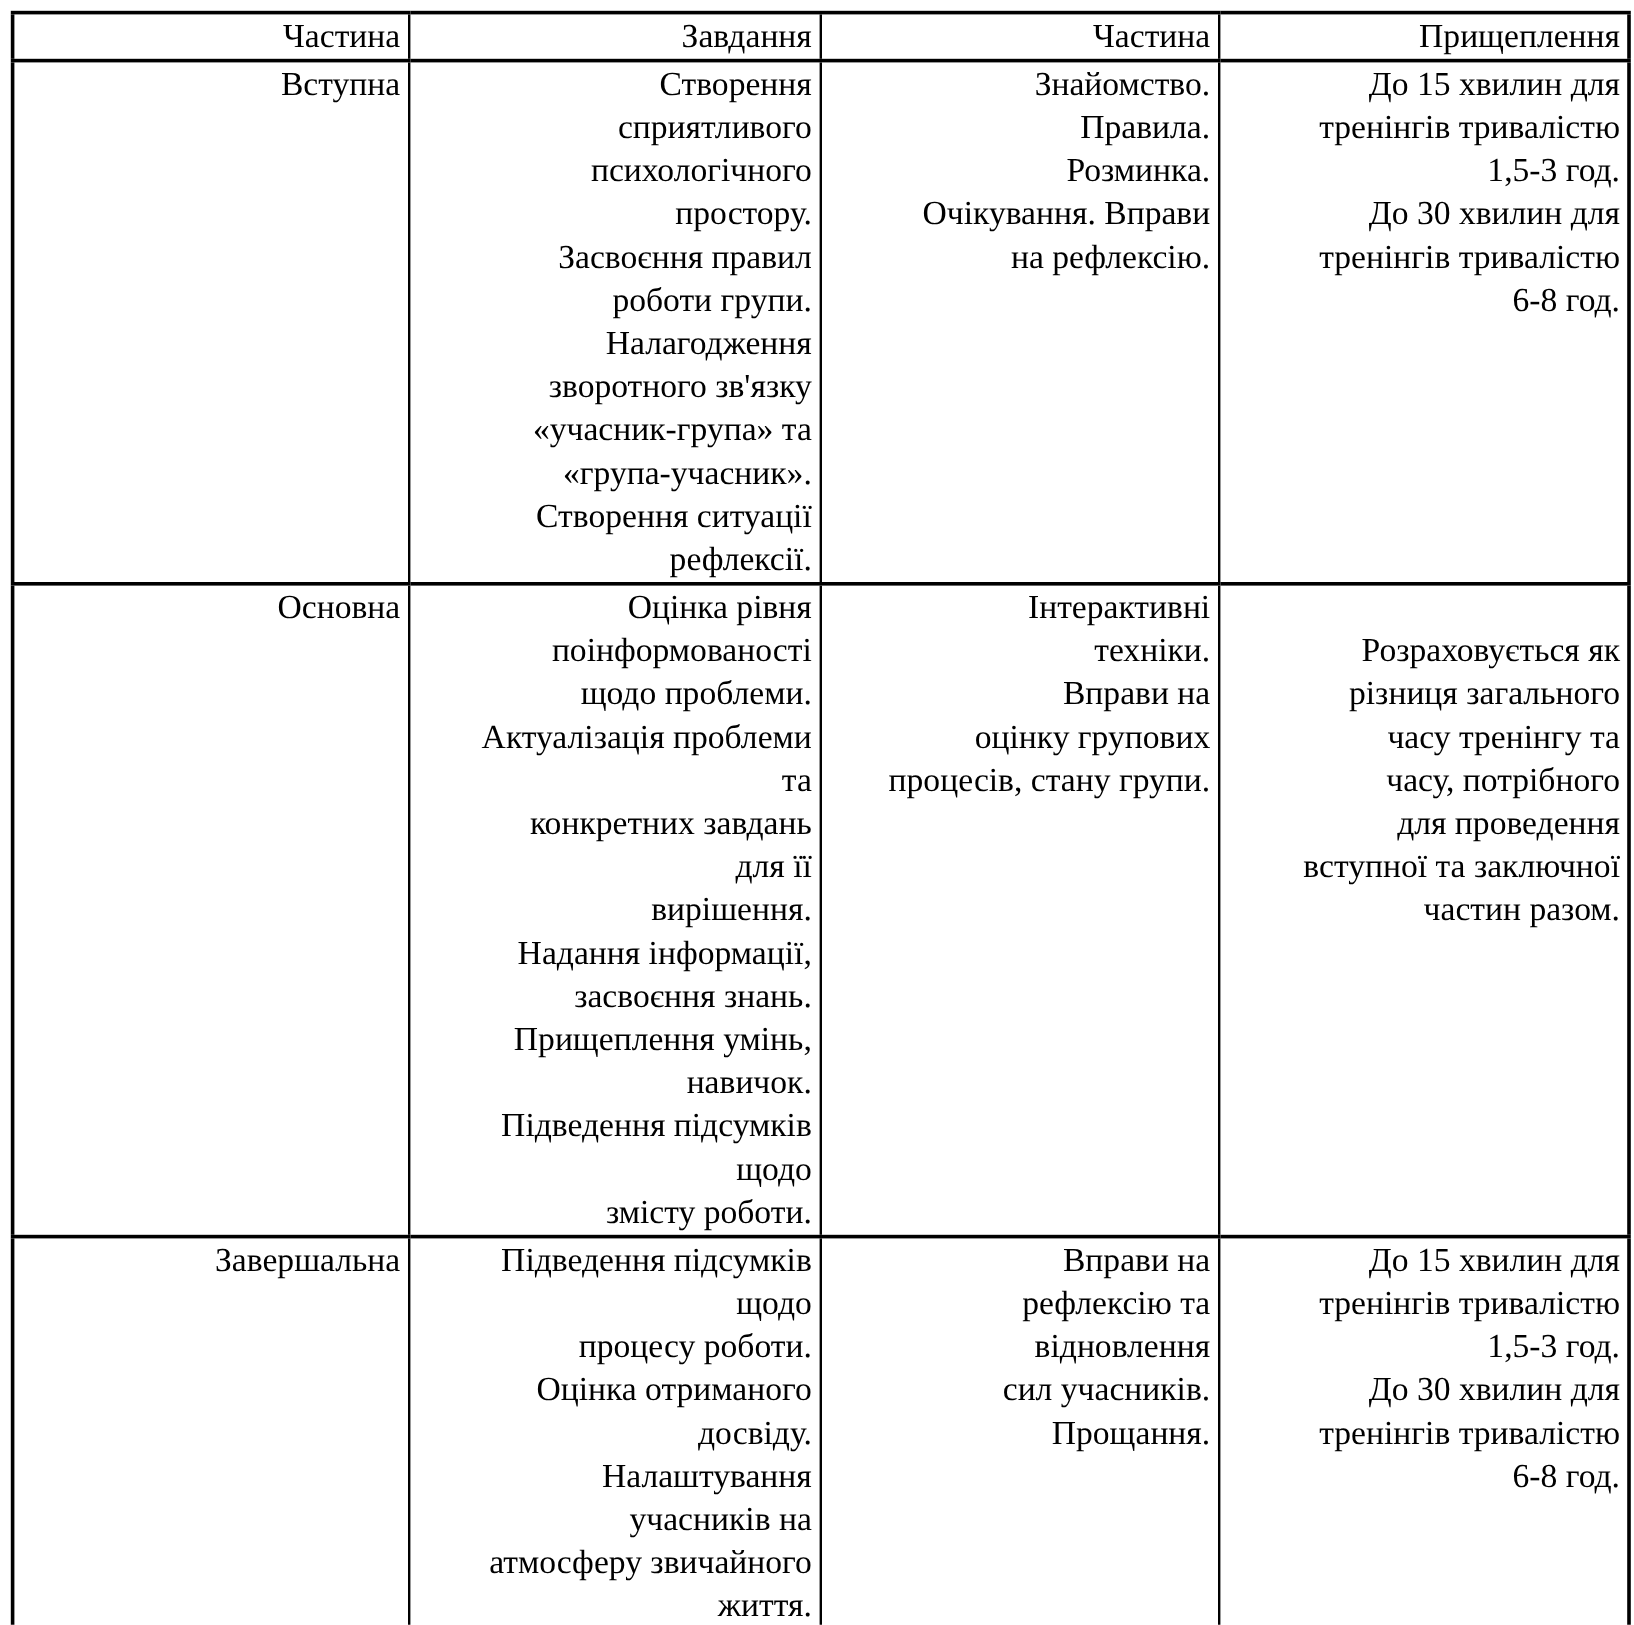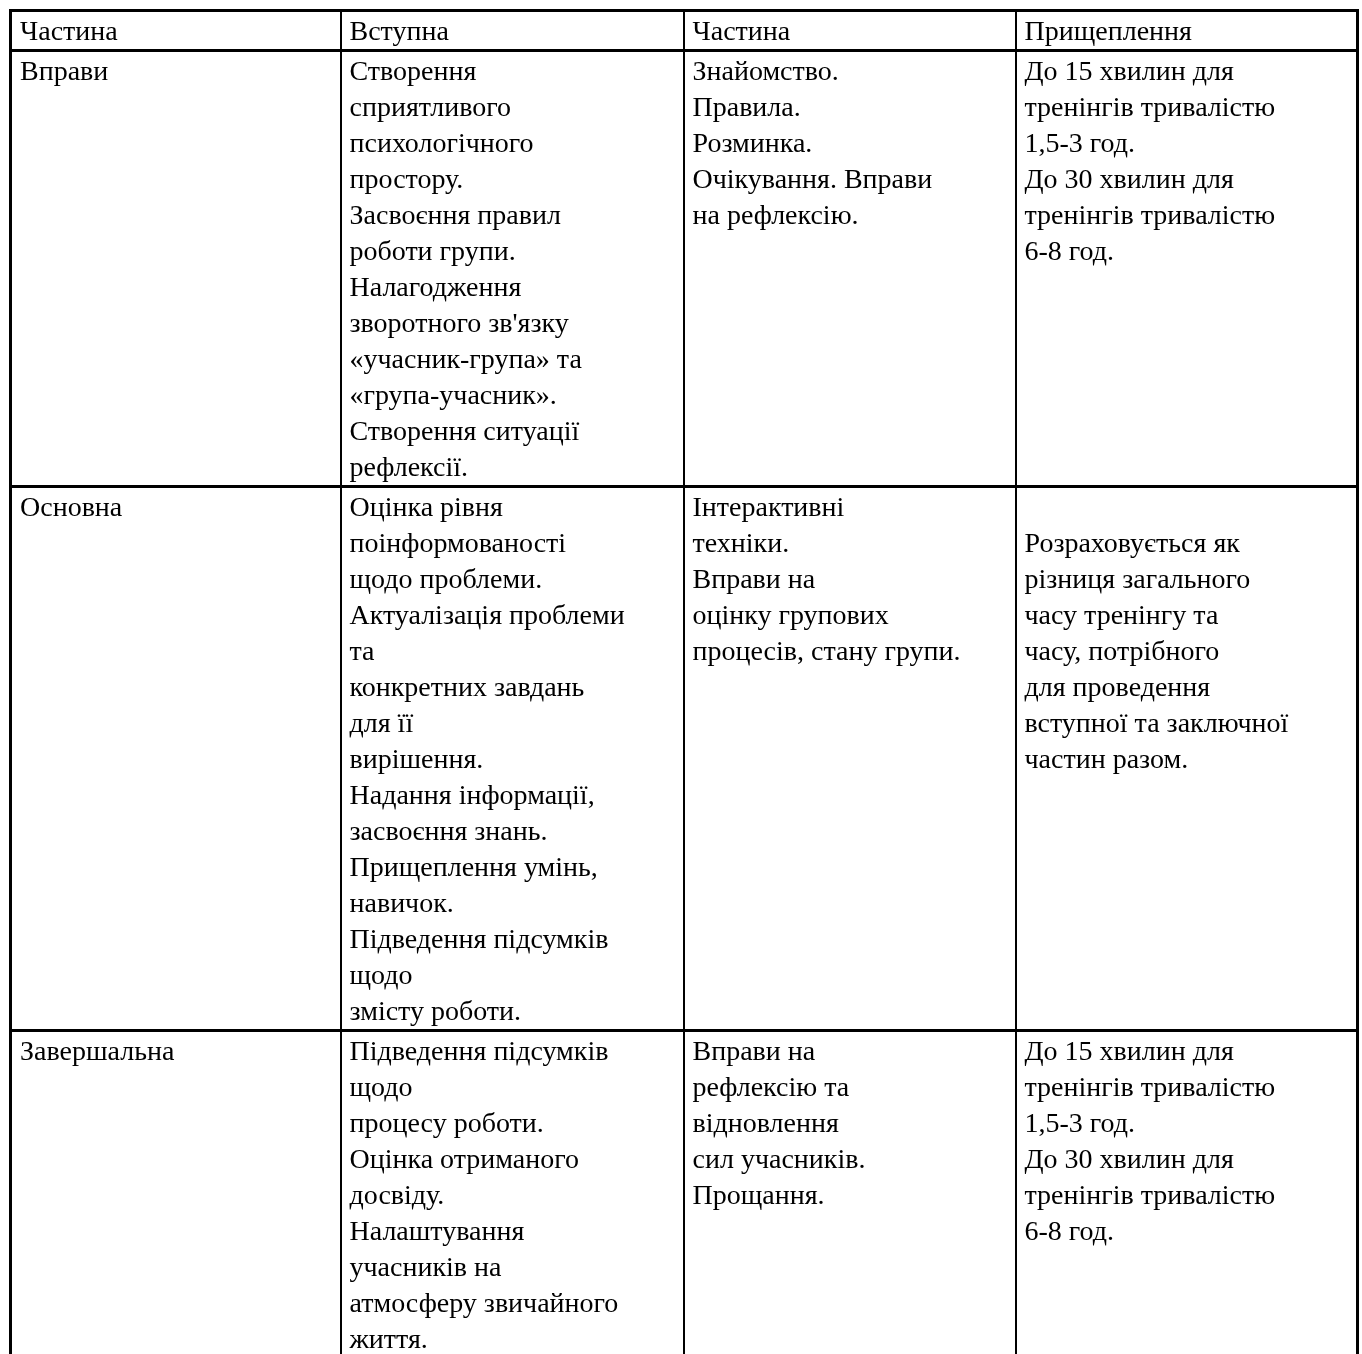--- a/index.html
+++ b/index.html
@@ -28,21 +28,21 @@
   }
   col.c1 { width: 330px; }
   col.c2 { width: 343px; }
   col.c3 { width: 332px; }
   col.c4 { width: 342px; }
   th, td {
     border: 2px solid #000000;
     border-top-width: 3px;
     border-bottom-width: 3px;
     vertical-align: top;
-    text-align: left;
+    text-align: right;
     padding: 1px 6px 0 8px;
     line-height: 36px;
     font-weight: normal;
     white-space: pre-line;
     overflow: hidden;
   }
   tr.header-row  { height: 36px; }
   tr.row-intro   { height: 433px; }
   tr.row-main    { height: 542px; margin-top: 28px; }
   tr.row-final   { height: 324px; }
@@ -54,28 +54,28 @@
   <table class="doc-table">
     <colgroup>
       <col class="c1">
       <col class="c2">
       <col class="c3">
       <col class="c4">
     </colgroup>
     <thead>
       <tr class="header-row">
         <th>Частина</th>
-        <th>Вступна</th>
+        <th>Завдання</th>
         <th>Частина</th>
         <th>Прищеплення</th>
       </tr>
     </thead>
     <tbody>
       <tr class="row-intro">
-        <td>Вправи</td>
+        <td>Вступна</td>
         <td>Створення
 сприятливого
 психологічного
 простору.
 Засвоєння правил
 роботи групи.
 Налагодження
 зворотного зв'язку
 «учасник-група» та
 «група-учасник».

